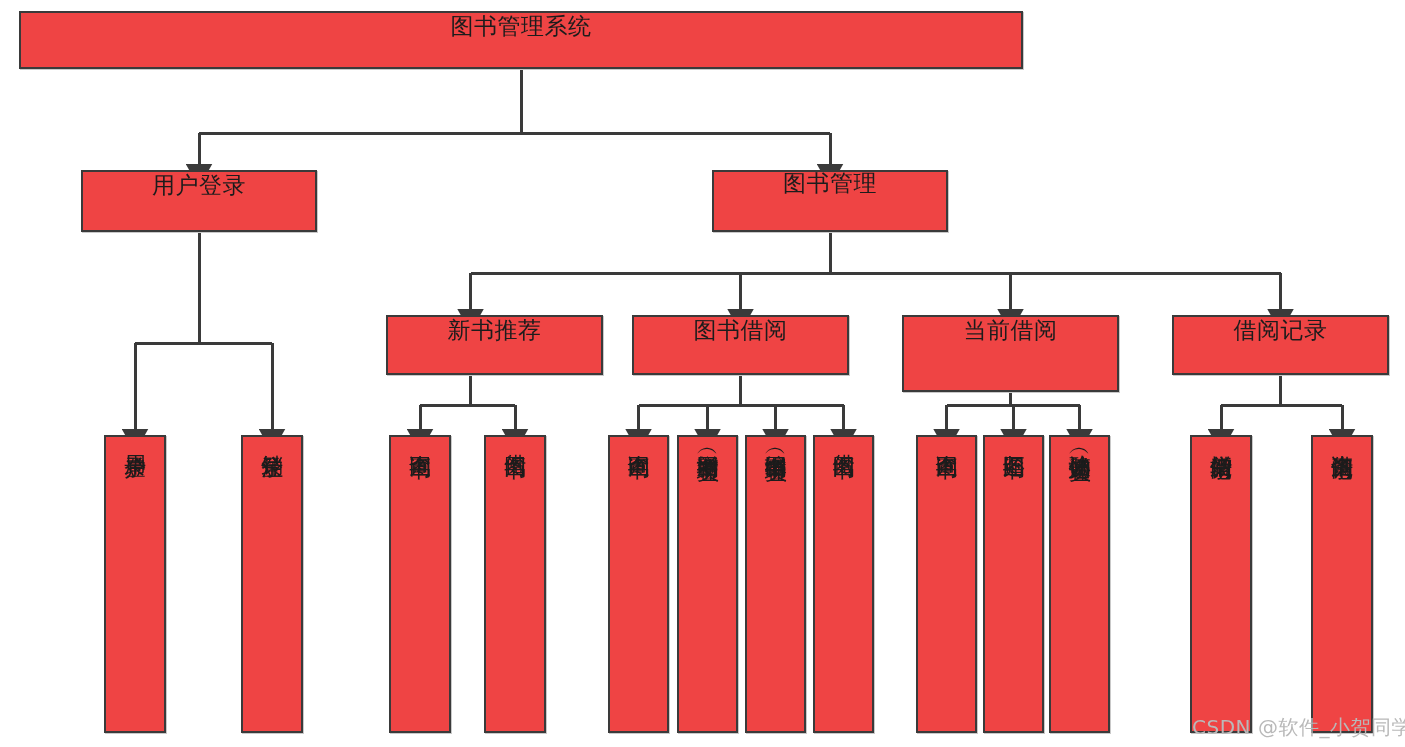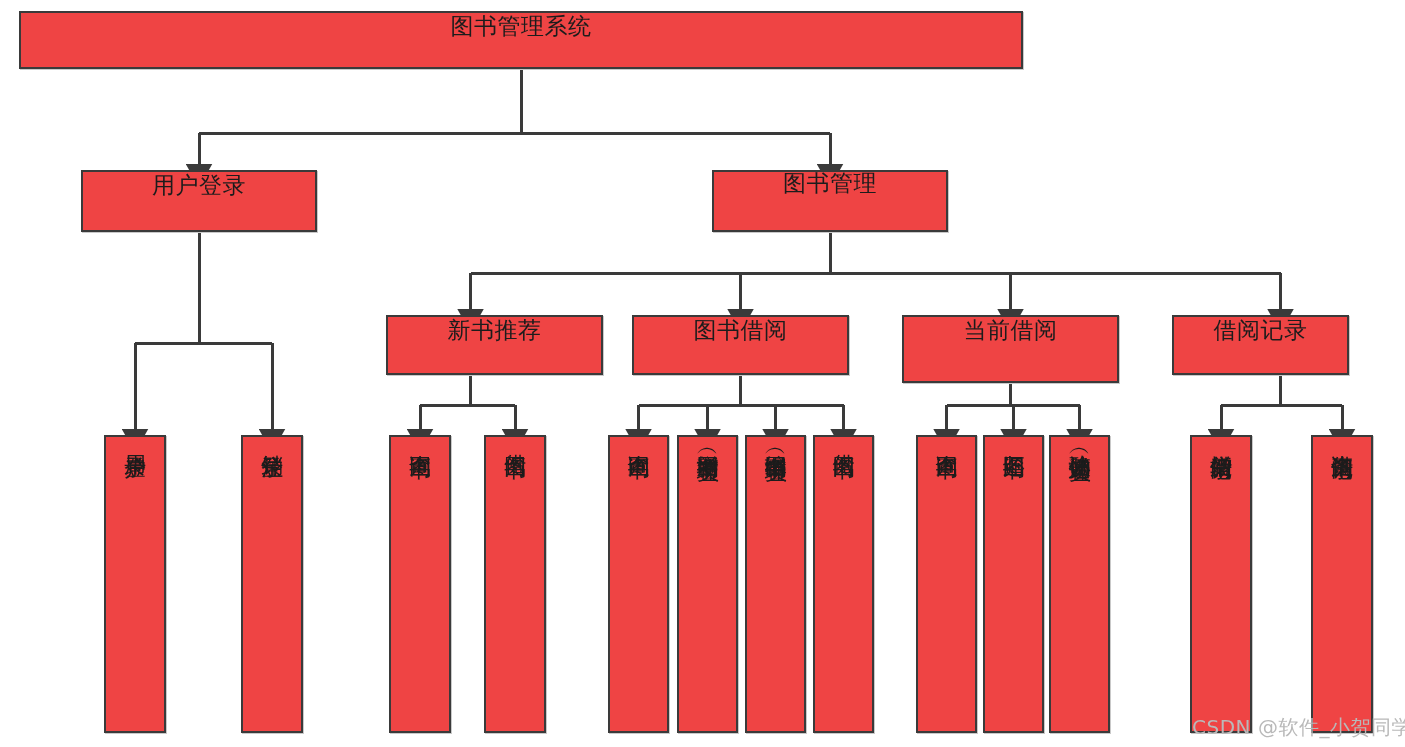--- a/index.html
+++ b/index.html
@@ -120,24 +120,24 @@
       </div>
       <div class="node-box" style="left: 712px; top: 170px; width: 236px; height: 62px; border-color: rgb(58, 58, 58); font-family: Liberation Mono, monospace;">
         <span class="node-label-h" style="color: rgb(28, 28, 28);">图书管理</span>
       </div>
       <div class="node-box" style="left: 362px; top: 315px; width: 217px; height: 60px; border-color: rgb(58, 58, 58); margin-left: 24px;">
         <span class="node-label-h" style="color: rgb(28, 28, 28);">新书推荐</span>
       </div>
       <div class="node-box" style="left: 632px; top: 315px; width: 217px; height: 60px; border-color: rgb(58, 58, 58);">
         <span class="node-label-h" style="color: rgb(28, 28, 28);">图书借阅</span>
       </div>
-      <div class="node-box" style="left: 902px; top: 315px; width: 217px; height: 68px; border-color: rgb(58, 58, 58);">
+      <div class="node-box" style="left: 902px; top: 315px; width: 217px; height: 77px; border-color: rgb(58, 58, 58);">
         <span class="node-label-h" style="color: rgb(28, 28, 28);">当前借阅</span>
       </div>
-      <div class="node-box" style="left: 1172px; top: 315px; width: 177px; height: 60px; border-color: rgb(58, 58, 58);">
+      <div class="node-box" style="left: 1172px; top: 315px; width: 217px; height: 60px; border-color: rgb(58, 58, 58);">
         <span class="node-label-h" style="color: rgb(28, 28, 28);">借阅记录</span>
       </div>
       <div class="node-box" style="left: 104px; top: 435px; width: 62px; height: 298px; border-color: rgb(58, 58, 58);">
         <span class="node-label-v" style="color: rgb(28, 28, 28);">用户登录</span>
       </div>
       <div class="node-box" style="left: 241px; top: 435px; width: 62px; height: 298px; border-color: rgb(58, 58, 58);">
         <span class="node-label-v" style="color: rgb(28, 28, 28);">注销登录</span>
       </div>
       <div class="node-box" style="left: 389px; top: 435px; width: 62px; height: 298px; border-color: rgb(58, 58, 58);">
         <span class="node-label-v" style="color: rgb(28, 28, 28);">查询图书</span>

